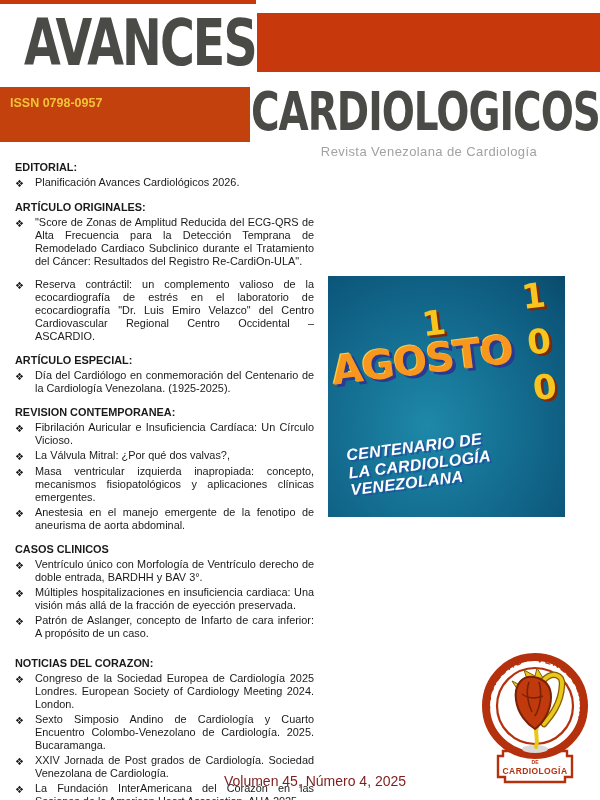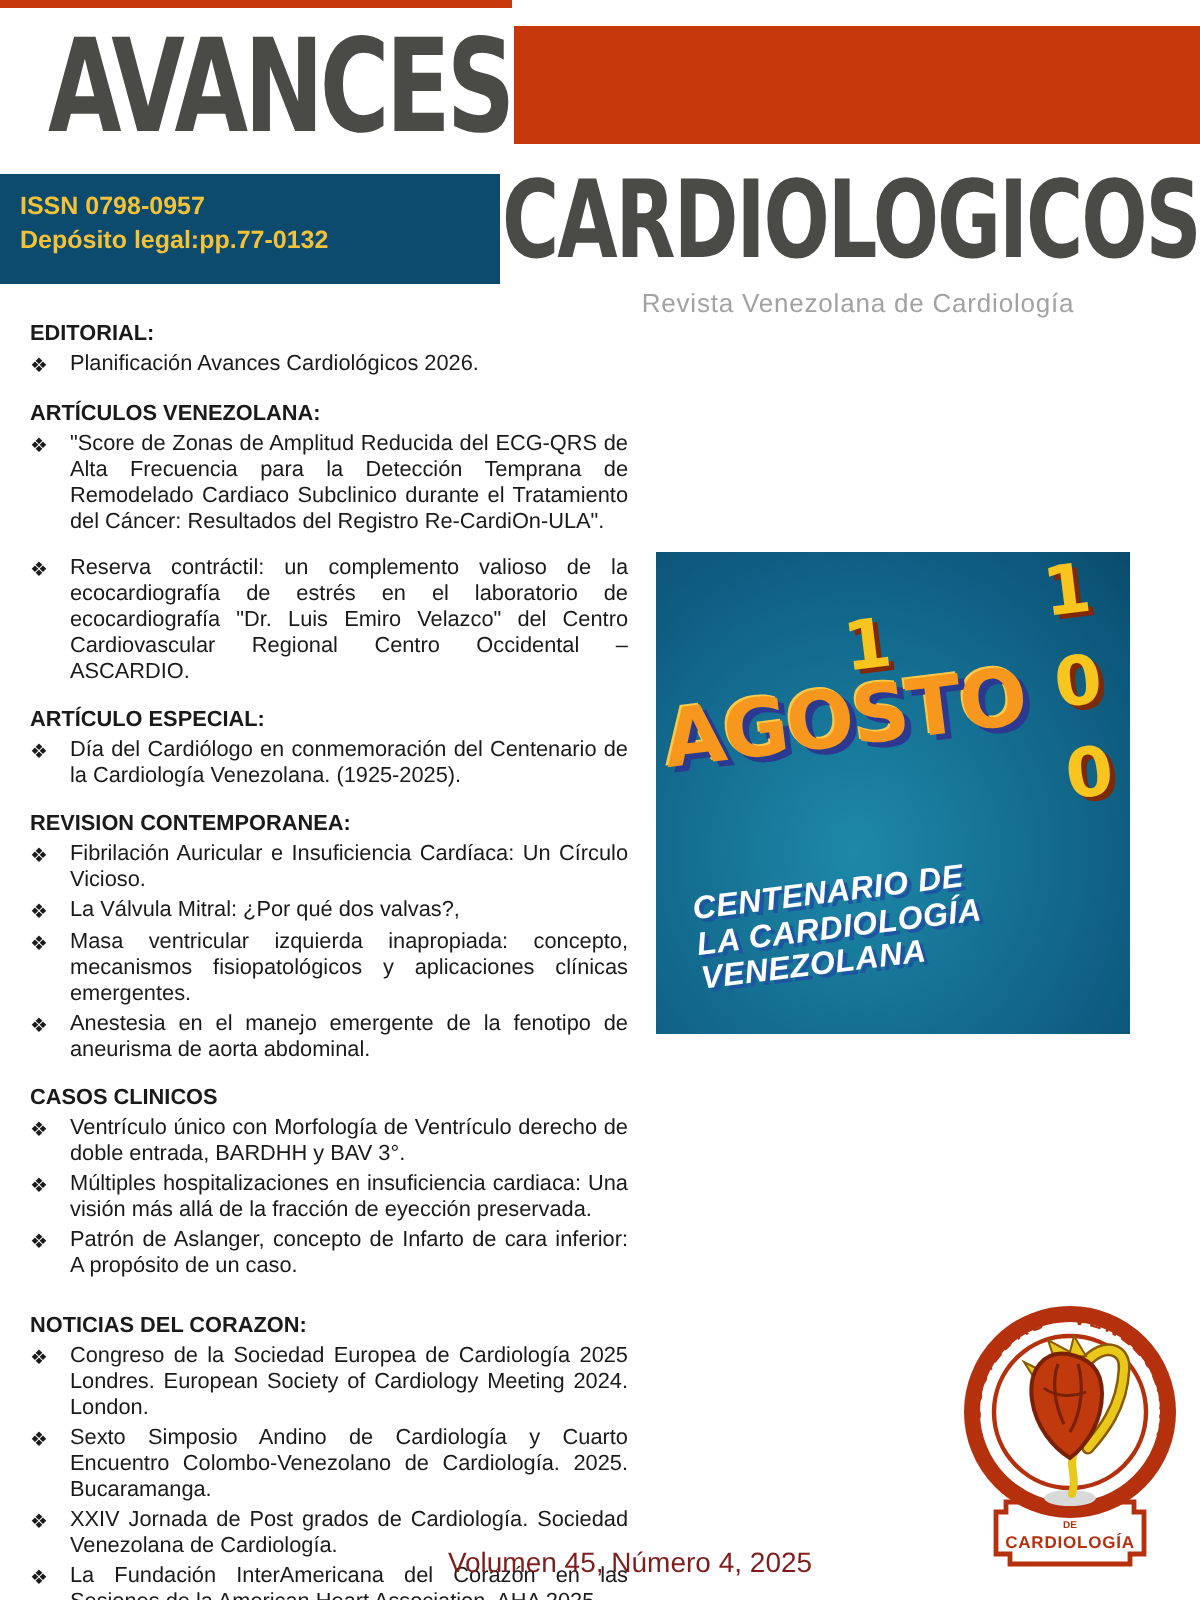--- a/index.html
+++ b/index.html
@@ -5,21 +5,21 @@
   html,body{margin:0;padding:0;background:#888;}
   .page{position:relative;width:600px;height:800px;background:#fff;overflow:hidden;
         font-family:"Liberation Sans",sans-serif;color:#1a1a1a;}
 
   
   .top-strip{position:absolute;left:0;top:0;width:256px;height:4px;background:#C8380D;}
   .title1{position:absolute;left:24px;top:6px;font-family:"DejaVu Sans",sans-serif;
           font-weight:bold;font-size:49px;letter-spacing:-2px;color:#4A4A47;
           transform:scale(.97,1.32);transform-origin:left top;white-space:nowrap;}
   .red-block-right{position:absolute;left:257px;top:13px;width:343px;height:59px;background:#C8380D;}
-  .red-band-left{position:absolute;left:0;top:87px;width:250px;height:55px;background:#0c4a6e;
+  .red-band-left{position:absolute;left:0;top:87px;width:250px;height:55px;background:#c2410c;
                  box-sizing:border-box;padding:8px 0 0 10px;}
   .red-band-left div{color:#F3C238;font-weight:bold;font-size:12.5px;line-height:17px;}
   .title2{position:absolute;left:251px;top:80px;font-family:"DejaVu Sans",sans-serif;
           font-weight:bold;font-size:39px;letter-spacing:-1px;color:#4A4A47;
           transform:scale(1,1.38);transform-origin:left top;white-space:nowrap;}
   .subtitle{position:absolute;left:258px;top:144px;width:342px;text-align:center;
             color:#A2A2A2;font-size:13px;line-height:15.5px;letter-spacing:.4px;white-space:nowrap;}
 
   
   .toc{position:absolute;left:15px;top:161px;width:299px;font-size:10.9px;line-height:13px;}
@@ -62,41 +62,40 @@
 <body>
 
 <div class="page">
 
   <div class="top-strip"></div>
   <div class="title1">AVANCES</div>
   <div class="red-block-right"></div>
 
   <div class="red-band-left">
     <div>ISSN 0798-0957</div>
-    <div>Depósito legal:pp.77-0132</div>
   </div>
   <div class="title2">CARDIOLOGICOS</div>
 
   <div class="subtitle">
     <div>Revista Venezolana de Cardiología</div>
   </div>
 
   <div class="toc" id="toc">
     <section class="toc-section">
       <h3 class="toc-heading">EDITORIAL:</h3>
       <ul class="toc-list">
     <li class="toc-item">
       <span class="blt">❖</span>
       <span class="toc-text">Planificación Avances Cardiológicos 2026.</span>
     </li>
   </ul>
     </section>
 
     <section class="toc-section">
-      <h3 class="toc-heading">ARTÍCULOS VENEZOLANA:</h3>
+      <h3 class="toc-heading">ARTÍCULO ORIGINALES:</h3>
       <ul class="toc-list">
     <li class="toc-item">
       <span class="blt">❖</span>
       <span class="toc-text">"Score de Zonas de Amplitud Reducida del ECG-QRS de Alta Frecuencia para la Detección Temprana de Remodelado Cardiaco Subclinico durante el Tratamiento del Cáncer: Resultados del Registro Re-CardiOn-ULA".</span>
     </li>
 
     <li class="toc-item">
       <span class="blt">❖</span>
       <span class="toc-text">Reserva contráctil: un complemento valioso de la ecocardiografía de estrés en el laboratorio de ecocardiografía "Dr. Luis Emiro Velazco" del Centro Cardiovascular Regional Centro Occidental – ASCARDIO.</span>
     </li>

